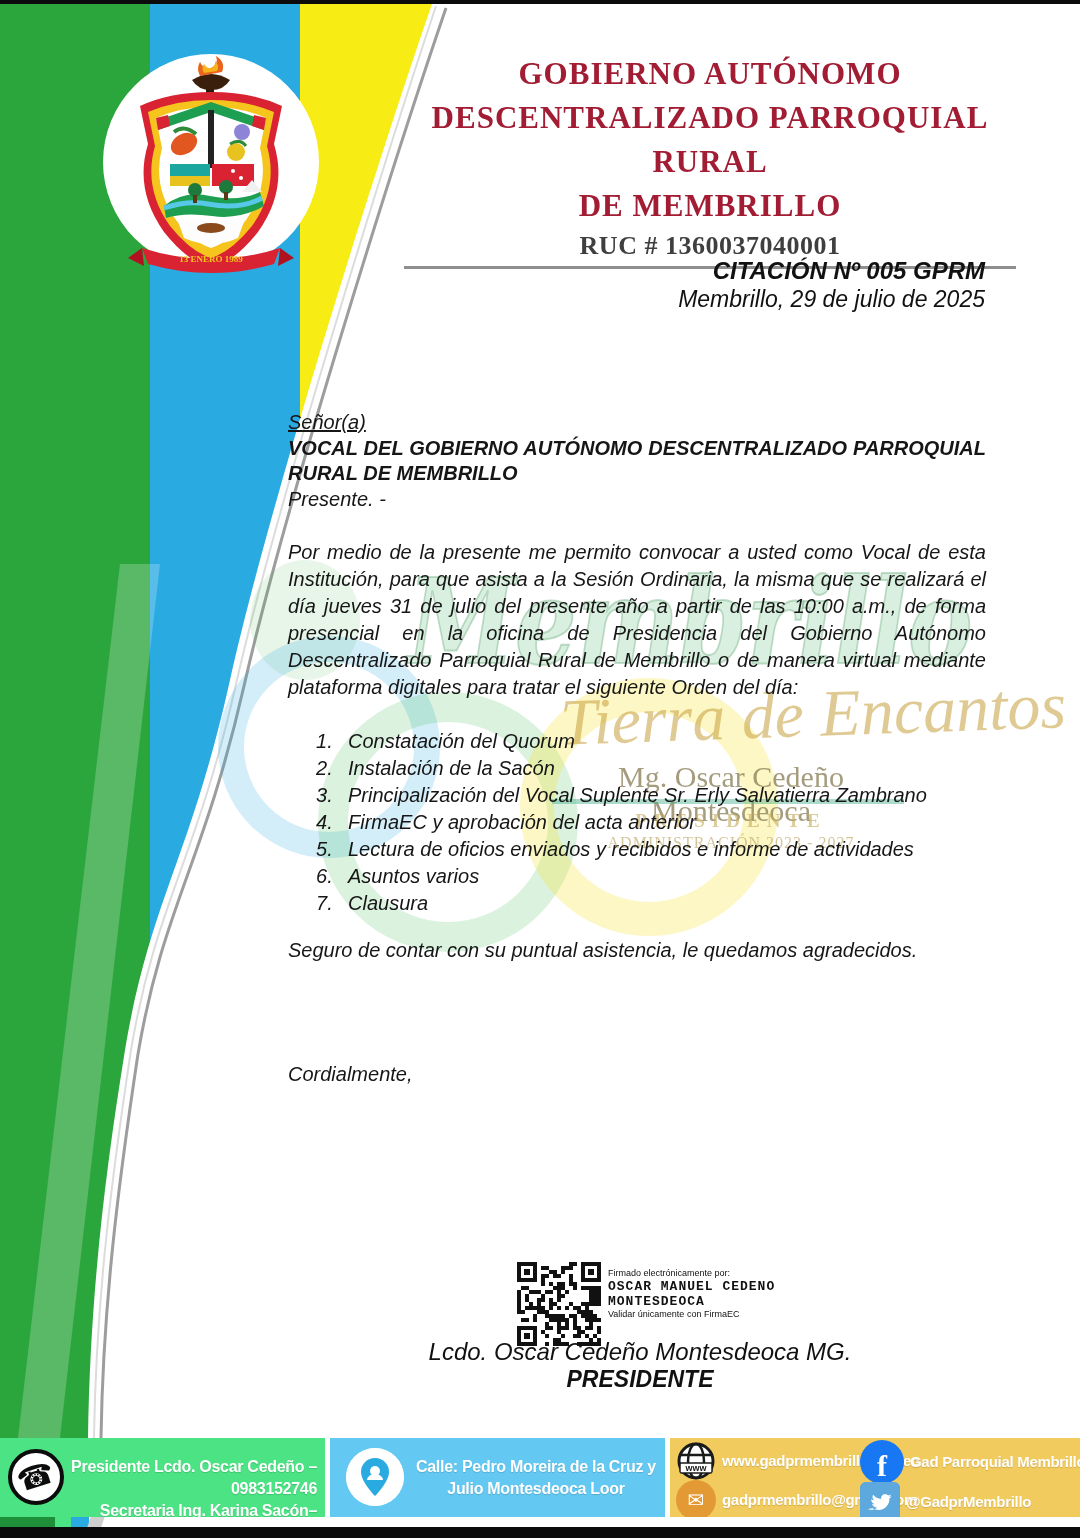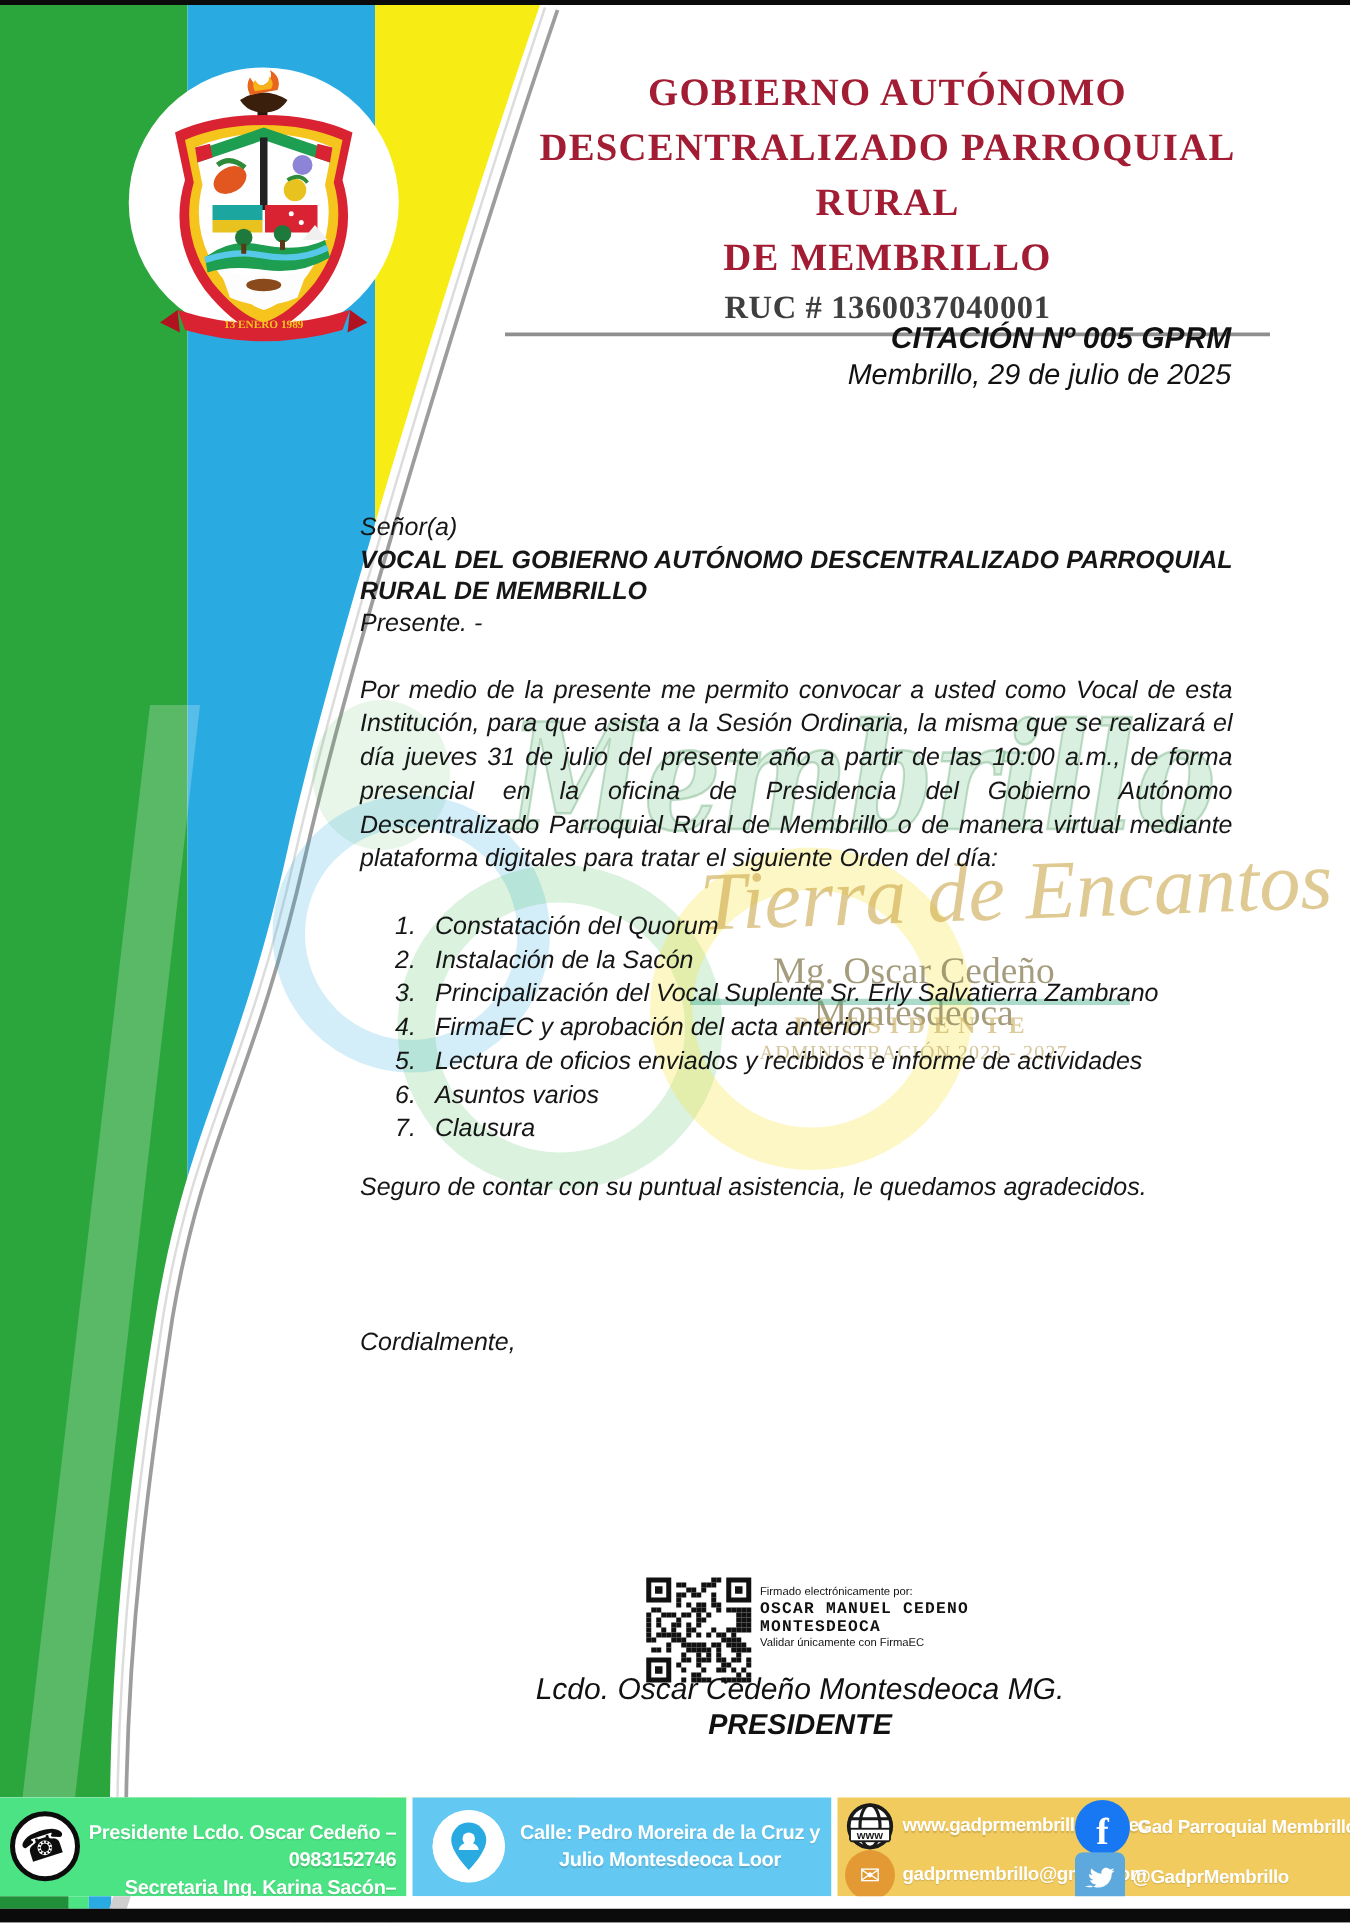--- a/index.html
+++ b/index.html
@@ -48,21 +48,21 @@
       font-size:30px;color:rgba(141,131,92,0.80);}
   #wm-line{left:552px;top:799px;width:352px;height:5px;background:rgba(70,175,140,0.45);}
   #wm-role{left:556px;top:810px;width:350px;text-align:center;font-family:"Liberation Serif",serif;
       font-weight:bold;font-size:19px;letter-spacing:7px;color:rgba(196,168,88,0.60);}
   #wm-admin{left:556px;top:834px;width:350px;text-align:center;font-family:"Liberation Serif",serif;
       font-size:16px;letter-spacing:1px;color:rgba(193,173,112,0.70);}
 
   
   #letter{left:288px;top:410px;width:698px;font-style:italic;color:#161616;font-size:20px;}
   #letter p{margin:0;line-height:25.5px;}
-  #letter .salutation{font-size:20px;}
+  #letter .salutation{font-size:20px;text-decoration:underline;}
   #letter .addressee{font-weight:bold;text-align:justify;}
   #letter .body-par{margin-top:27px;text-align:justify;line-height:27px;}
   #letter ol{margin:27px 0 0 0;padding:0;list-style:none;counter-reset:ag;}
   #letter ol li{position:relative;padding-left:60px;text-align:justify;line-height:27px;counter-increment:ag;}
   #letter ol li::before{content:counter(ag) ".";position:absolute;left:28px;}
   #letter .closing{margin-top:20px;text-align:justify;line-height:27px;}
   #letter .farewell{margin-top:98px;}
 
   
   #qr-wrap{left:517px;top:1262px;width:84px;height:84px;background:#fff;}

